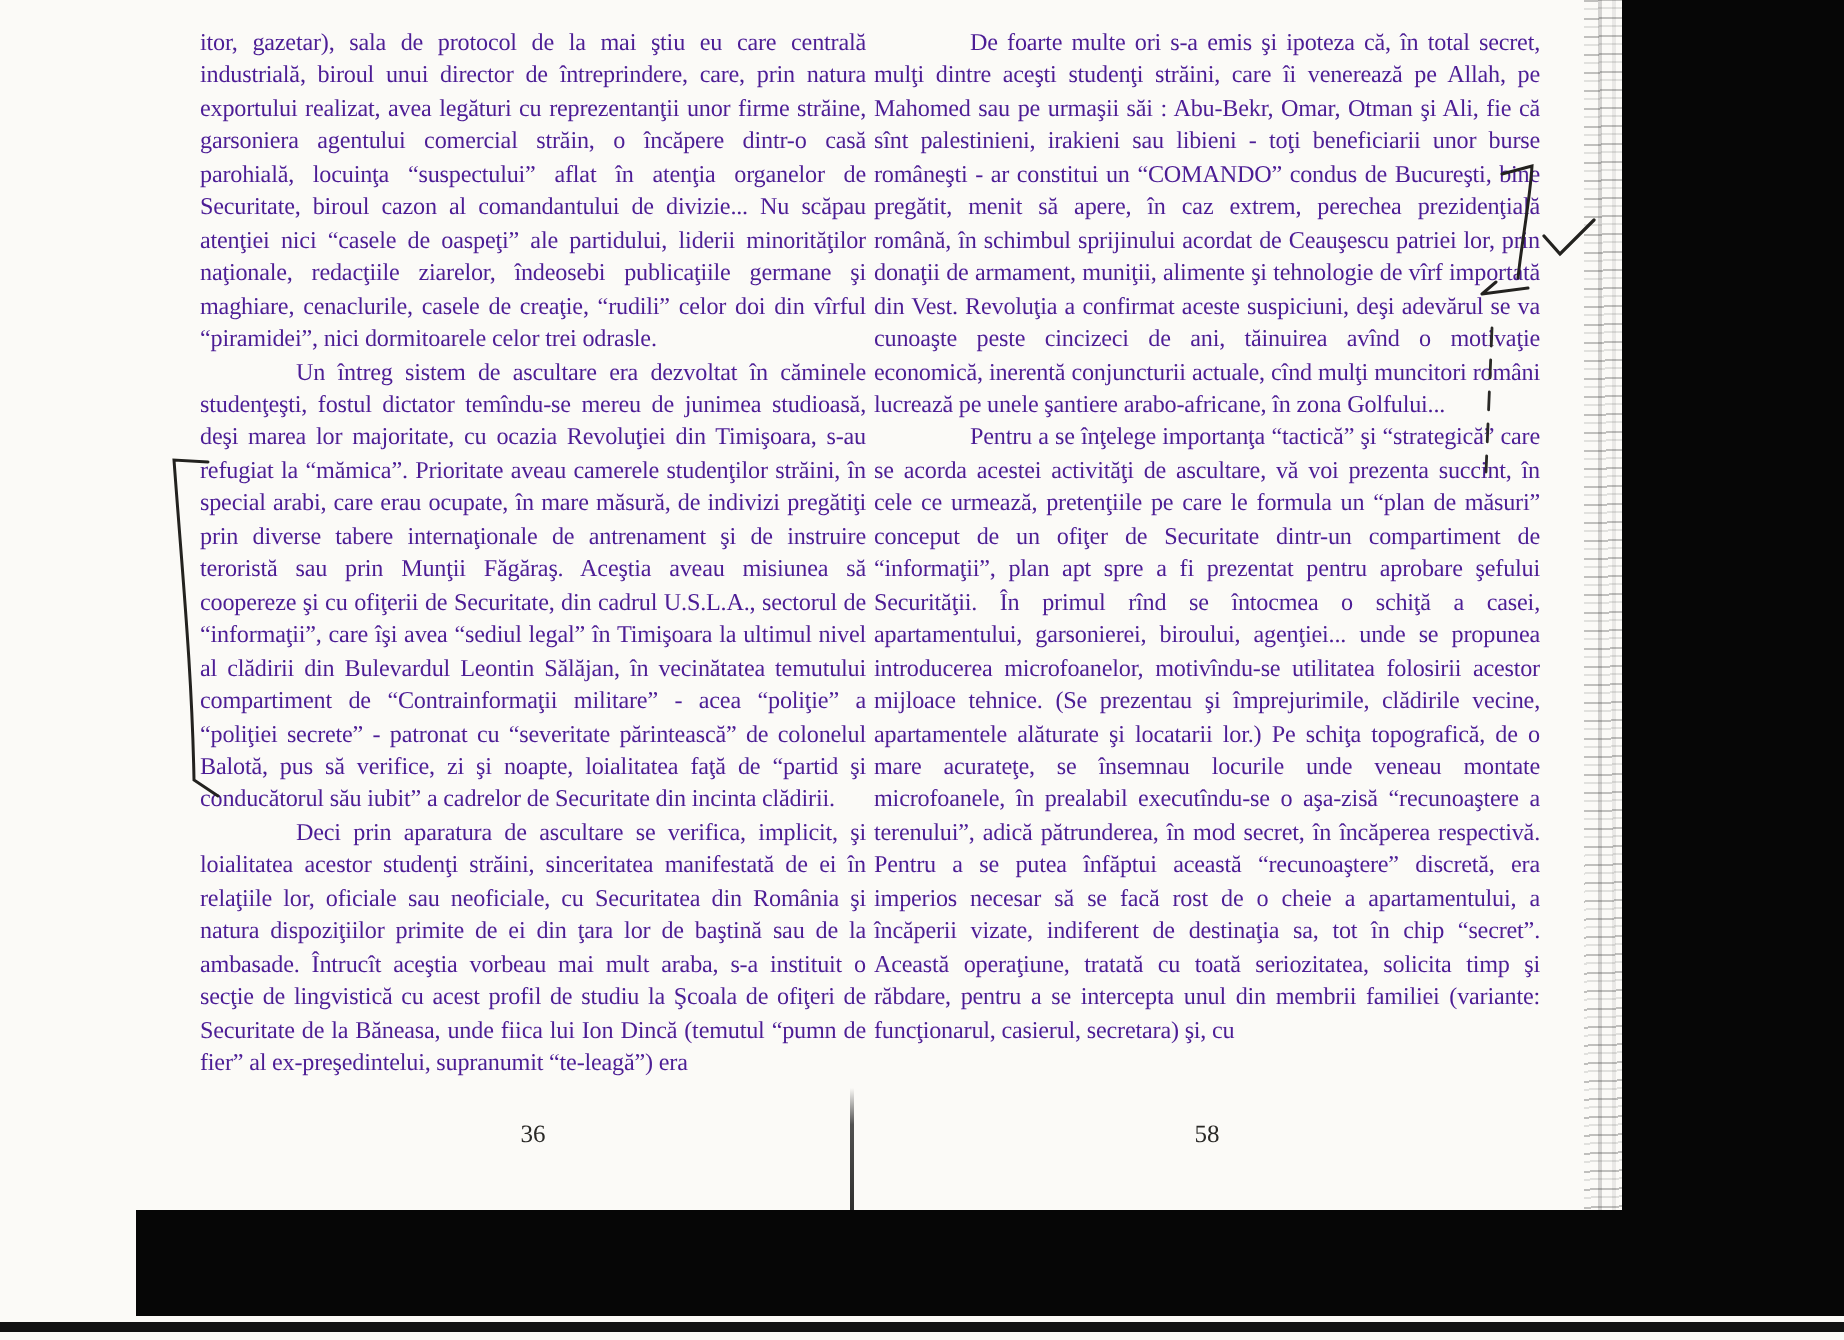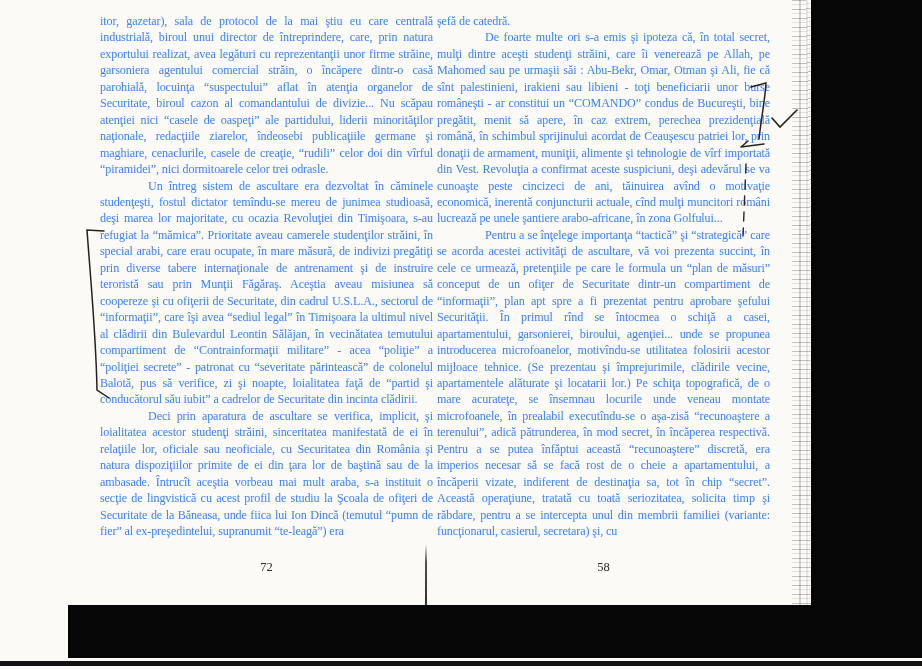--- a/index.html
+++ b/index.html
@@ -32,21 +32,21 @@
   }
   .gutter-line{
     position:absolute;left:425px;top:544px;width:2px;height:61px;
     background:linear-gradient(to bottom, rgba(25,25,25,0), rgba(25,25,25,.75) 30%, rgba(25,25,25,.9));
   }
   
   .page-text{
     position:absolute;top:13px;width:333px;
     font-size:12.1px;line-height:16.45px;
     letter-spacing:-0.1px;
-    color:#3b82f6;
+    color:#4c1d95;
     text-align:justify;
   }
   .page-text.left{left:100px;}
   .page-text.right{left:437px;}
   .page-text p{margin:0;padding:0;}
   .page-text p.indent{text-indent:48px;}
   .pagenum{
     position:absolute;top:560px;width:333px;
     text-align:center;font-size:12.5px;color:#2a2927;
   }
@@ -65,24 +65,23 @@
 <div class="black-right"></div>
 <div class="black-bottom"></div>
 <div class="black-strip"></div>
 <div class="gutter-line"></div>
 
 <div class="page-text left">
   <p>itor, gazetar), sala de protocol de la mai ştiu eu care centrală industrială, biroul unui director de întreprindere, care, prin natura exportului realizat, avea legături cu reprezentanţii unor firme străine, garsoniera agentului comercial străin, o încăpere dintr-o casă parohială, locuinţa “suspectului” aflat în atenţia organelor de Securitate, biroul cazon al comandantului de divizie... Nu scăpau atenţiei nici “casele de oaspeţi” ale partidului, liderii minorităţilor naţionale, redacţiile ziarelor, îndeosebi publicaţiile germane şi maghiare, cenaclurile, casele de creaţie, “rudili” celor doi din vîrful “piramidei”, nici dormitoarele celor trei odrasle.</p>
   <p class="indent">Un întreg sistem de ascultare era dezvoltat în căminele studenţeşti, fostul dictator temîndu-se mereu de junimea studioasă, deşi marea lor majoritate, cu ocazia Revoluţiei din Timişoara, s-au refugiat la “mămica”. Prioritate aveau camerele studenţilor străini, în special arabi, care erau ocupate, în mare măsură, de indivizi pregătiţi prin diverse tabere internaţionale de antrenament şi de instruire teroristă sau prin Munţii Făgăraş. Aceştia aveau misiunea să coopereze şi cu ofiţerii de Securitate, din cadrul U.S.L.A., sectorul de “informaţii”, care îşi avea “sediul legal” în Timişoara la ultimul nivel al clădirii din Bulevardul Leontin Sălăjan, în vecinătatea temutului compartiment de “Contrainformaţii militare” - acea “poliţie” a “poliţiei secrete” - patronat cu “severitate părintească” de colonelul Balotă, pus să verifice, zi şi noapte, loialitatea faţă de “partid şi conducătorul său iubit” a cadrelor de Securitate din incinta clădirii.</p>
   <p class="indent">Deci prin aparatura de ascultare se verifica, implicit, şi loialitatea acestor studenţi străini, sinceritatea manifestată de ei în relaţiile lor, oficiale sau neoficiale, cu Securitatea din România şi natura dispoziţiilor primite de ei din ţara lor de baştină sau de la ambasade. Întrucît aceştia vorbeau mai mult araba, s-a instituit o secţie de lingvistică cu acest profil de studiu la Şcoala de ofiţeri de Securitate de la Băneasa, unde fiica lui Ion Dincă (temutul “pumn de fier” al ex-preşedintelui, supranumit “te-leagă”) era</p>
 </div>
-<div class="pagenum left">72</div>
+<div class="pagenum left">36</div>
 
 <div class="page-text right">
-  <p>şefă de catedră.</p>
   <p class="indent">De foarte multe ori s-a emis şi ipoteza că, în total secret, mulţi dintre aceşti studenţi străini, care îi venerează pe Allah, pe Mahomed sau pe urmaşii săi : Abu-Bekr, Omar, Otman şi Ali, fie că sînt palestinieni, irakieni sau libieni - toţi beneficiarii unor burse româneşti - ar constitui un “COMANDO” condus de Bucureşti, bine pregătit, menit să apere, în caz extrem, perechea prezidenţială română, în schimbul sprijinului acordat de Ceauşescu patriei lor, prin donaţii de armament, muniţii, alimente şi tehnologie de vîrf importată din Vest. Revoluţia a confirmat aceste suspiciuni, deşi adevărul se va cunoaşte peste cincizeci de ani, tăinuirea avînd o motivaţie economică, inerentă conjuncturii actuale, cînd mulţi muncitori români lucrează pe unele şantiere arabo-africane, în zona Golfului...</p>
   <p class="indent">Pentru a se înţelege importanţa “tactică” şi “strategică” care se acorda acestei activităţi de ascultare, vă voi prezenta succint, în cele ce urmează, pretenţiile pe care le formula un “plan de măsuri” conceput de un ofiţer de Securitate dintr-un compartiment de “informaţii”, plan apt spre a fi prezentat pentru aprobare şefului Securităţii. În primul rînd se întocmea o schiţă a casei, apartamentului, garsonierei, biroului, agenţiei... unde se propunea introducerea microfoanelor, motivîndu-se utilitatea folosirii acestor mijloace tehnice. (Se prezentau şi împrejurimile, clădirile vecine, apartamentele alăturate şi locatarii lor.) Pe schiţa topografică, de o mare acurateţe, se însemnau locurile unde veneau montate microfoanele, în prealabil executîndu-se o aşa-zisă “recunoaştere a terenului”, adică pătrunderea, în mod secret, în încăperea respectivă. Pentru a se putea înfăptui această “recunoaştere” discretă, era imperios necesar să se facă rost de o cheie a apartamentului, a încăperii vizate, indiferent de destinaţia sa, tot în chip “secret”. Această operaţiune, tratată cu toată seriozitatea, solicita timp şi răbdare, pentru a se intercepta unul din membrii familiei (variante: funcţionarul, casierul, secretara) şi, cu</p>
 </div>
 <div class="pagenum right">58</div>
 
 <svg class="marks" viewBox="0 0 922 670" xmlns="http://www.w3.org/2000/svg">
 
   <path d="M 104 231 L 87 230 C 91 285 96 335 97 390 L 109 398" fill="none" stroke="#23221f" stroke-width="1.5" stroke-linecap="round"></path>
 
   <path d="M 751 87 L 766 83 C 765 100 761 120 759 139" fill="none" stroke="#23221f" stroke-width="1.5" stroke-linecap="round"></path>

